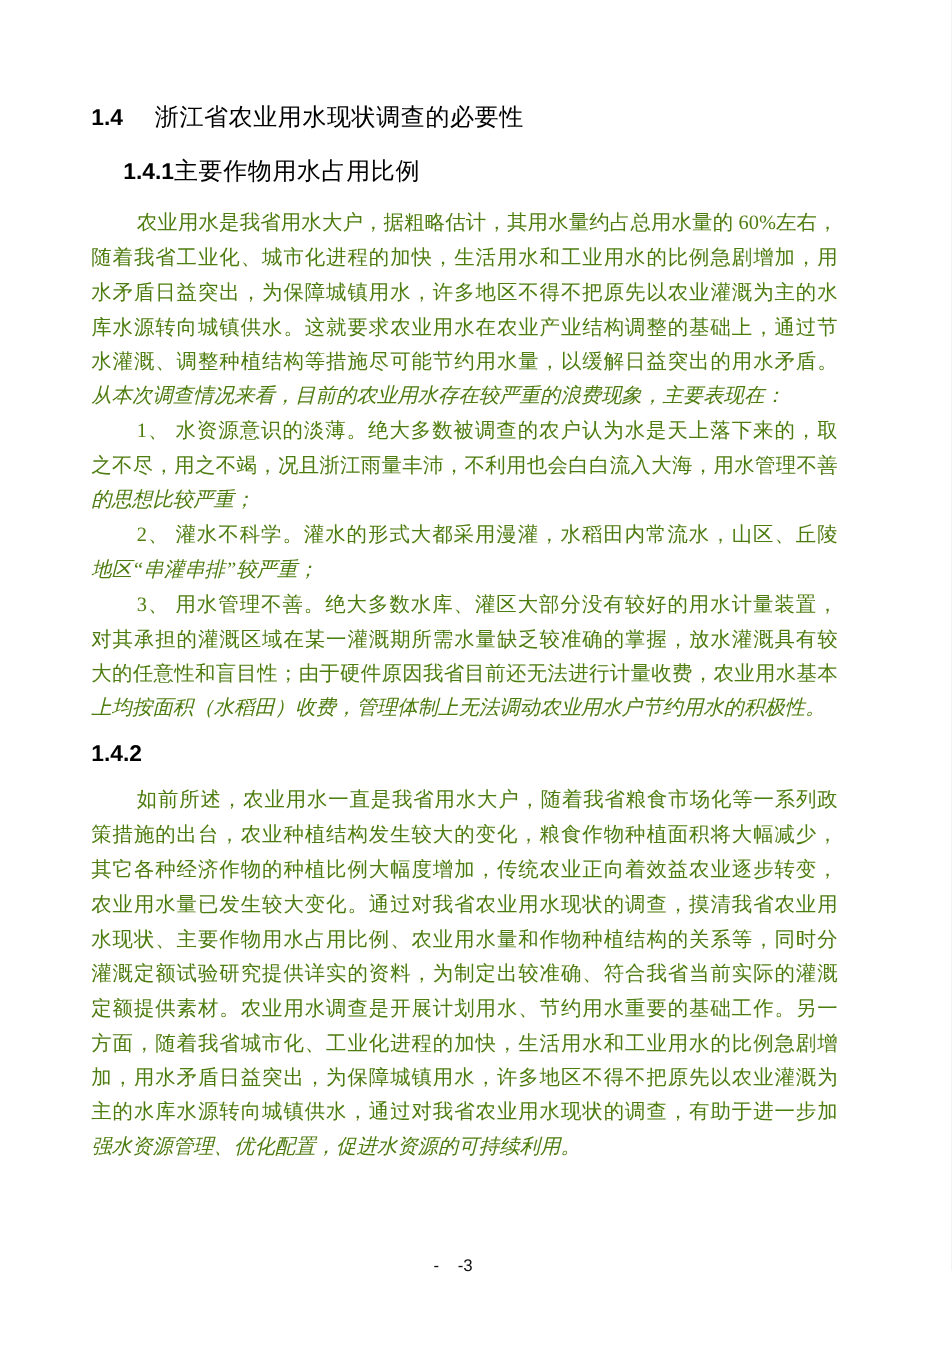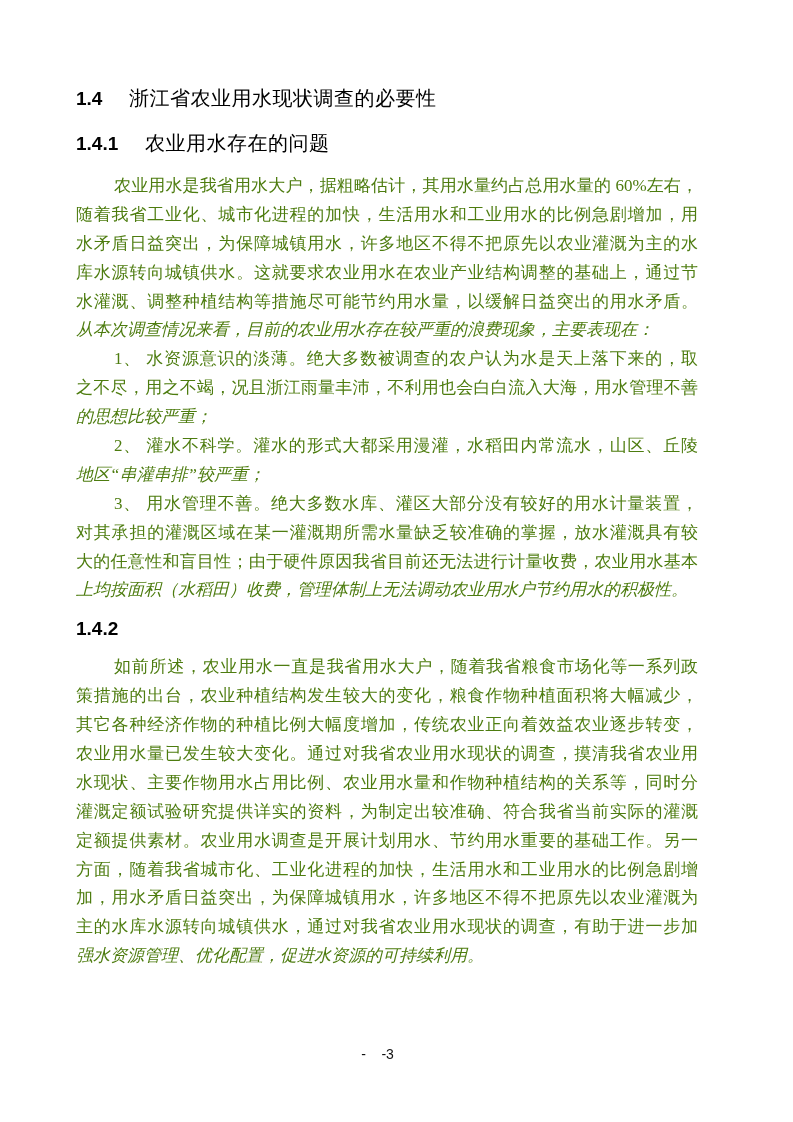--- a/index.html
+++ b/index.html
@@ -25,21 +25,21 @@
   .heading .hnum {
     font-weight: bold;
     flex: 0 0 auto;
     font-family: "Liberation Sans", "DejaVu Sans", sans-serif;
     font-size: 19px;
   }
   .heading .hnum.w-lvl1 { width: 53px; }
   .heading .hnum.w-lvl2 { width: 69px; }
   .heading .htitle { letter-spacing: 0.5px; }
   .h-14   { margin-bottom: 20px; }
-  .h-141  { margin-bottom: 16px; }
+  .h-141  { margin-bottom: 16px; text-align: right; }
   .h-142  { margin-top: 12px; margin-bottom: 12px; }
   .para { font-size: 17px; color: #4d7c0f; }
   .para .line {
     line-height: 28.9px;
     height: 28.9px;
     text-align: justify;
     text-align-last: justify;
     overflow: hidden;
   }
   .para .line.first { padding-left: 38px; }
@@ -62,21 +62,21 @@
 
 <div class="page">
 
   <div class="heading h-14">
     <span class="hnum w-lvl1">1.4</span>
     <span class="htitle">浙江省农业用水现状调查的必要性</span>
   </div>
 
   <div class="heading h-141">
     <span class="hnum w-lvl2">1.4.1</span>
-    <span class="htitle">农业用水存在的问题</span>
+    <span class="htitle">主要作物用水占用比例</span>
   </div>
 
   <div class="para">
       <div class="line first">农业用水是我省用水大户，据粗略估计，其用水量约占总用水量的 60%左右，</div>
       <div class="line">随着我省工业化、城市化进程的加快，生活用水和工业用水的比例急剧增加，用</div>
       <div class="line">水矛盾日益突出，为保障城镇用水，许多地区不得不把原先以农业灌溉为主的水</div>
       <div class="line">库水源转向城镇供水。这就要求农业用水在农业产业结构调整的基础上，通过节</div>
       <div class="line">水灌溉、调整种植结构等措施尽可能节约用水量，以缓解日益突出的用水矛盾。</div>
       <div class="line last">从本次调查情况来看，目前的农业用水存在较严重的浪费现象，主要表现在：</div>
     </div>

